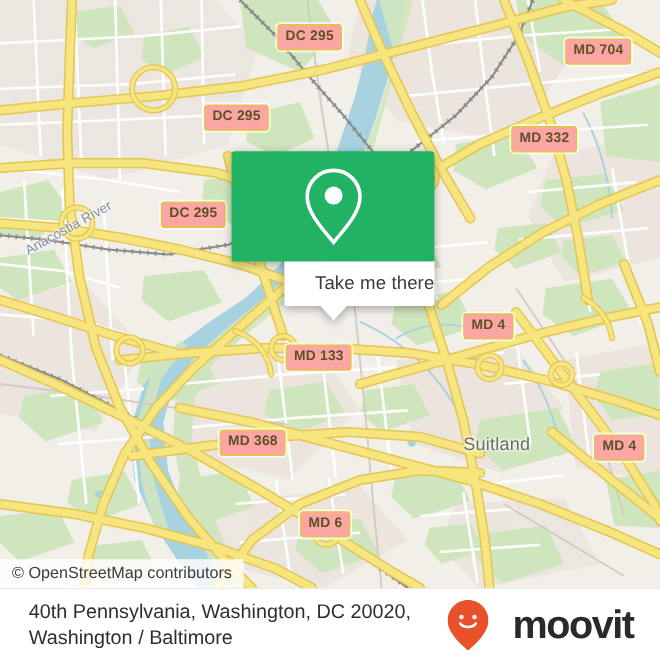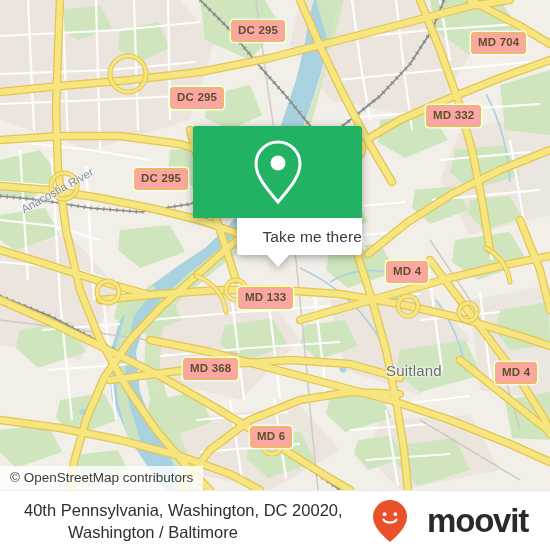--- a/index.html
+++ b/index.html
@@ -141,21 +141,21 @@
     justify-content: space-between;
     box-sizing: border-box;
     padding: 0 18px 0 24px;
   }
   #footer-address {
     color: #2e2e2e;
     font-size: 16.5px;
     line-height: 22px;
     max-width: 350px;
   }
-  #footer-address-line2 { display: block; margin-left: 44px; }
+  #footer-address-line2 { display: block; }
   #brand {
     display: flex;
     align-items: center;
     gap: 20px;
     padding-right: 4px;
   }
   #brand-wordmark {
     color: #2a2a2a;
     font-size: 33px;
     font-weight: bold;

